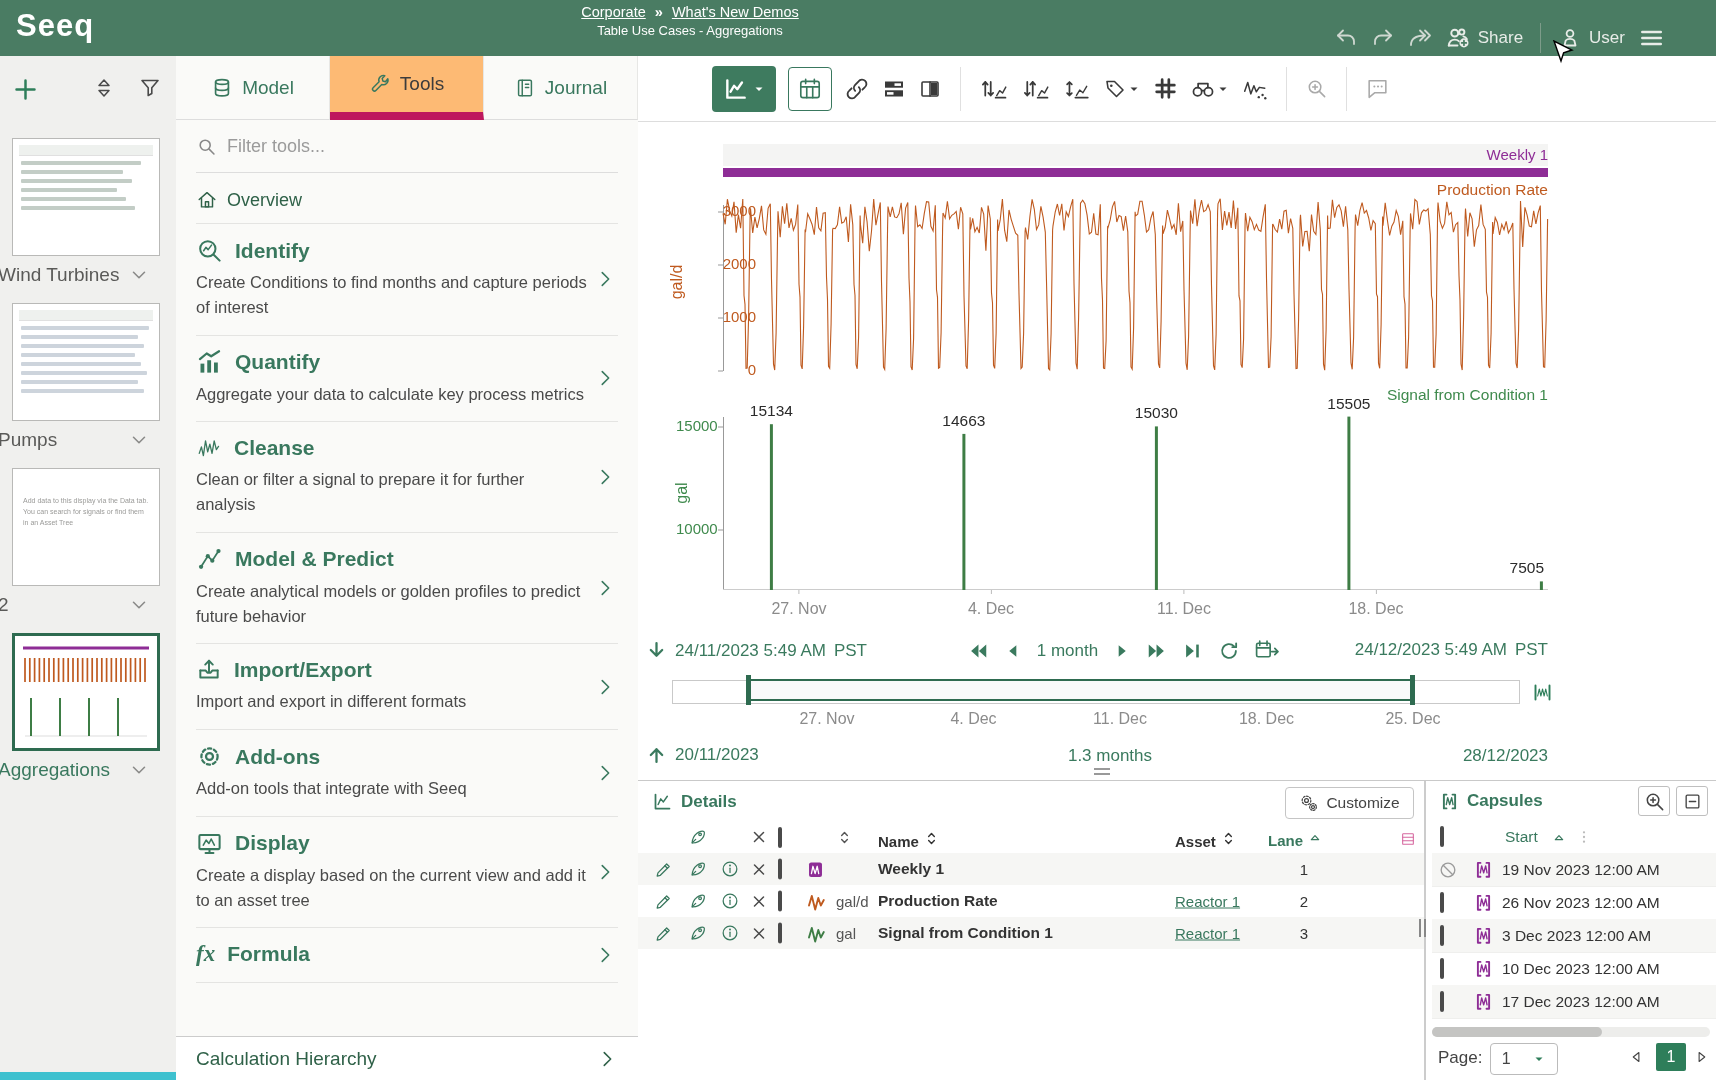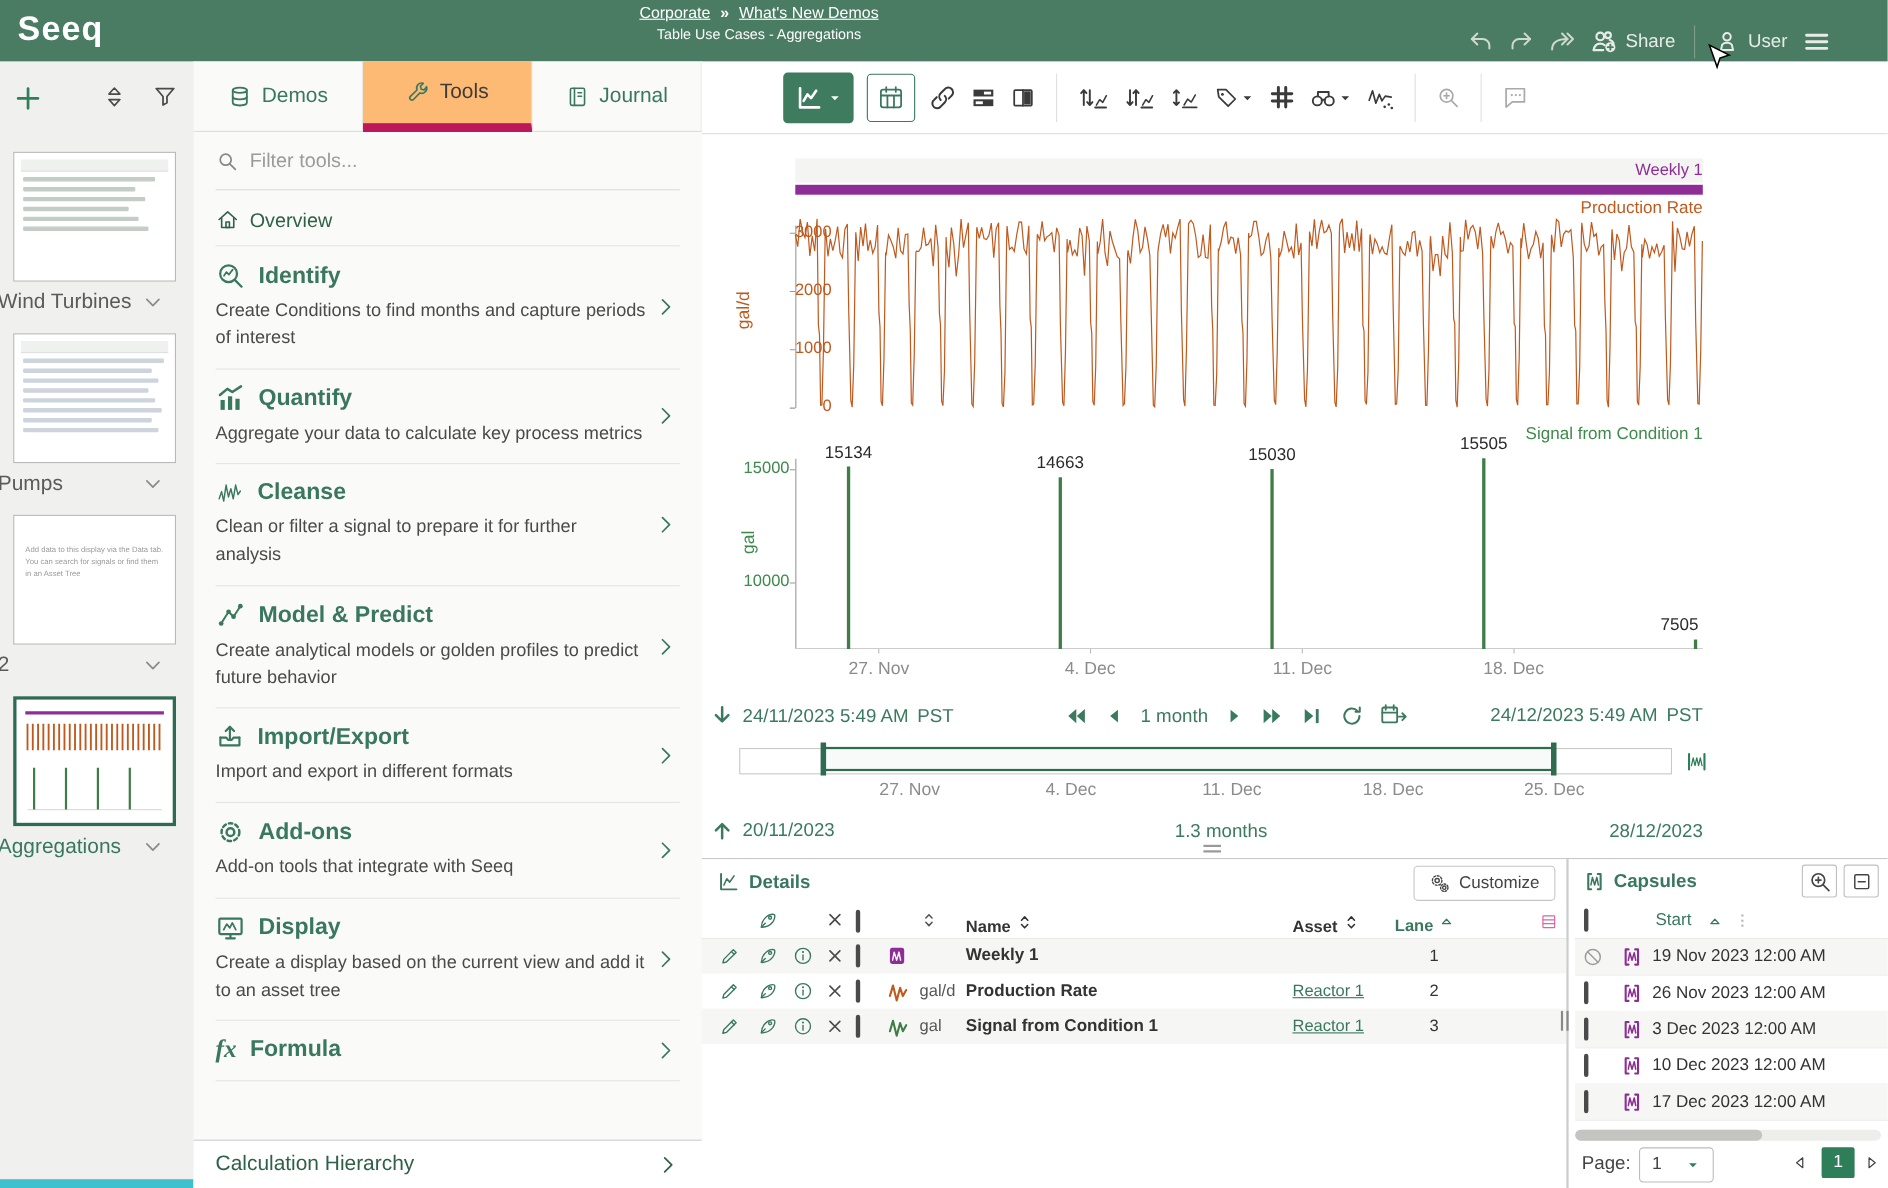--- a/index.html
+++ b/index.html
@@ -278,21 +278,21 @@
   <section class="toolspanel">
     <div class="tabs" id="tabs">
         <div class="tab">
       <span class="icn" style="color:#39785e">
             <svg width="22" height="22" viewBox="0 0 24 24" fill="none" stroke="currentColor" stroke-width="1.8" stroke-linecap="round" stroke-linejoin="round">
               <ellipse cx="12" cy="5.5" rx="7" ry="2.6"></ellipse>
               <path d="M5 5.5v6.5c0 1.4 3.1 2.6 7 2.6s7-1.2 7-2.6V5.5"></path>
               <path d="M5 12v6c0 1.4 3.1 2.6 7 2.6s7-1.2 7-2.6v-6"></path>
             </svg>
           </span>
-          <span>Demos</span>
+          <span>Model</span>
         </div>
         <div class="tab active">
       <span class="icn" style="color:#39785e">
             <svg width="22" height="22" viewBox="0 0 24 24" fill="none" stroke="currentColor" stroke-width="1.6" stroke-linecap="round" stroke-linejoin="round">
               <path d="M20.5 6.3a5 5 0 0 1-6.6 6.2L7.5 19a2.1 2.1 0 0 1-3-3l6.5-6.4A5 5 0 0 1 17.2 3l-2.8 2.9.7 2.9 2.9.7z"></path>
             </svg>
           </span>
           <span>Tools</span>
         </div>
         <div class="tab">

